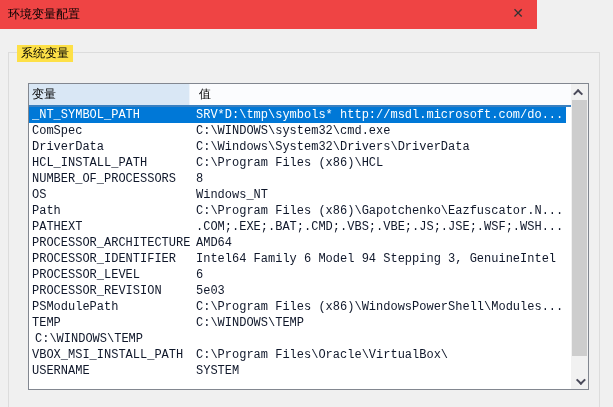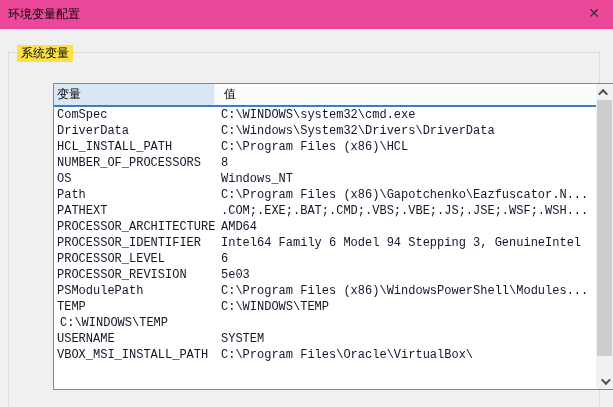--- a/index.html
+++ b/index.html
@@ -7,22 +7,22 @@
   body {
     font-family: "Liberation Sans", sans-serif;
     background: #f0f0f0;
     position: relative;
     overflow: hidden;
   }
   .dialog { position: absolute; inset: 0; }
 
   
   .titlebar {
-    position: absolute; left: 0; top: 0; width: 613px; height: 29px;
-    background: #ec4899;
+    position: absolute; left: 0; top: 0; width: 537px; height: 29px;
+    background: #ef4444;
     display: flex; align-items: center;
   }
   .titlebar .title {
     font-size: 12px; color: #000; padding-left: 8px;
   }
   .close-btn {
     position: absolute; right: 4px; top: 0; width: 30px; height: 26px;
     display: flex; align-items: center; justify-content: center;
     font-size: 14px; color: #333; cursor: pointer;
     font-family: "DejaVu Sans", sans-serif;
@@ -39,21 +39,20 @@
     font-size: 12px; color: #000;
   }
 
   
   .listview {
     position: absolute; left: 28px; top: 83px; width: 561px; height: 307px;
     background: #ffffff; border: 1px solid #828790;
     overflow: hidden;
     font-family: "Liberation Mono", "DejaVu Sans Mono", monospace;
     font-size: 12px;
-    margin-left: 25px;
   }
   .lv-header {
     position: absolute; left: 0; top: 0; right: 0; height: 23px;
     border-bottom: 2px solid #3a80c0;
     display: flex;
   }
   .lv-header .hcol1 {
     width: 161px; background: #d9e7f5;
     display: flex; align-items: center; padding-left: 3px;
     font-size: 12px; color: #000;
@@ -114,20 +113,24 @@
   <div class="groupbox">
     <span class="groupbox-label">系统变量</span>
   </div>
 
   <div class="listview">
     <div class="lv-header">
       <div class="hcol1">变量</div>
       <div class="hcol2">值</div>
     </div>
     <div class="lv-rows">
+        <div class="row selected">
+          <span class="cell name">_NT_SYMBOL_PATH</span>
+          <span class="cell value">SRV*D:\tmp\symbols* http://msdl.microsoft.com/do...</span>
+        </div>
         <div class="row">
           <span class="cell name">ComSpec</span>
           <span class="cell value">C:\WINDOWS\system32\cmd.exe</span>
         </div>
         <div class="row">
           <span class="cell name">DriverData</span>
           <span class="cell value">C:\Windows\System32\Drivers\DriverData</span>
         </div>
         <div class="row">
           <span class="cell name">HCL_INSTALL_PATH</span>
@@ -170,26 +173,26 @@
           <span class="cell value">C:\Program Files (x86)\WindowsPowerShell\Modules...</span>
         </div>
         <div class="row">
           <span class="cell name">TEMP</span>
           <span class="cell value">C:\WINDOWS\TEMP</span>
         </div>
         <div class="row">
           <span class="cell value">C:\WINDOWS\TEMP</span>
         </div>
         <div class="row">
+          <span class="cell name">VBOX_MSI_INSTALL_PATH</span>
+          <span class="cell value">C:\Program Files\Oracle\VirtualBox\</span>
+        </div>
+        <div class="row">
           <span class="cell name">USERNAME</span>
           <span class="cell value">SYSTEM</span>
-        </div>
-        <div class="row">
-          <span class="cell name">VBOX_MSI_INSTALL_PATH</span>
-          <span class="cell value">C:\Program Files\Oracle\VirtualBox\</span>
         </div>
       </div>
     <div class="scrollbar">
       <div class="sb-btn sb-up">
           <span class="chev up"></span>
         </div>
       <div class="sb-thumb"></div>
       <div class="sb-btn sb-down">
           <span class="chev down"></span>
         </div>

